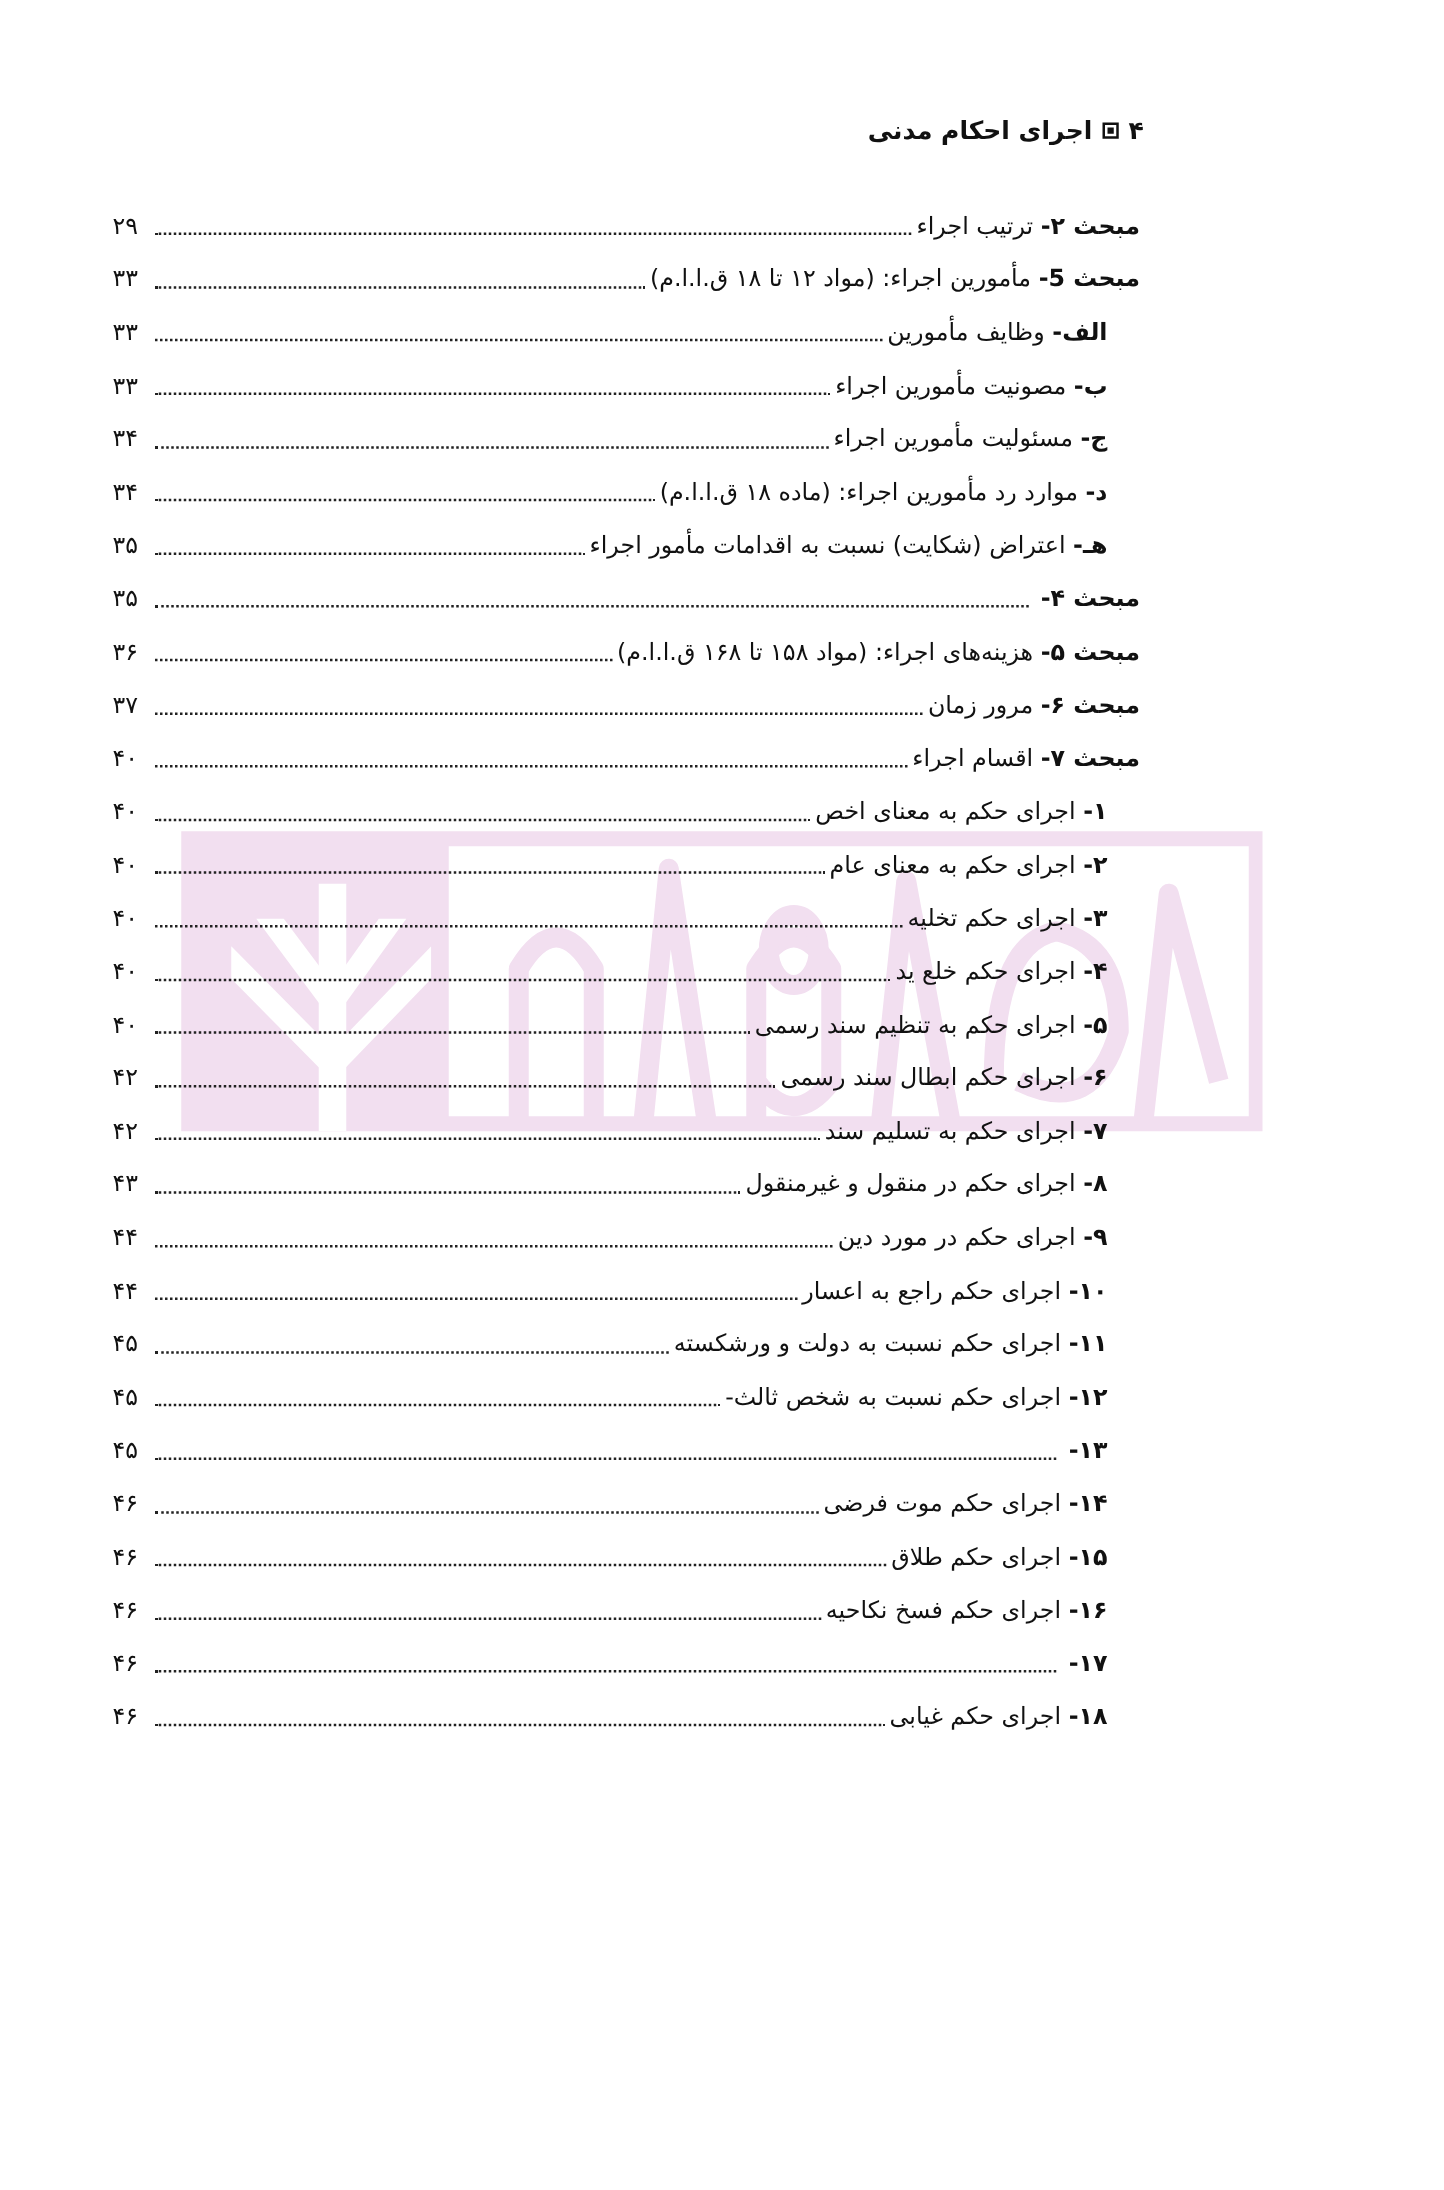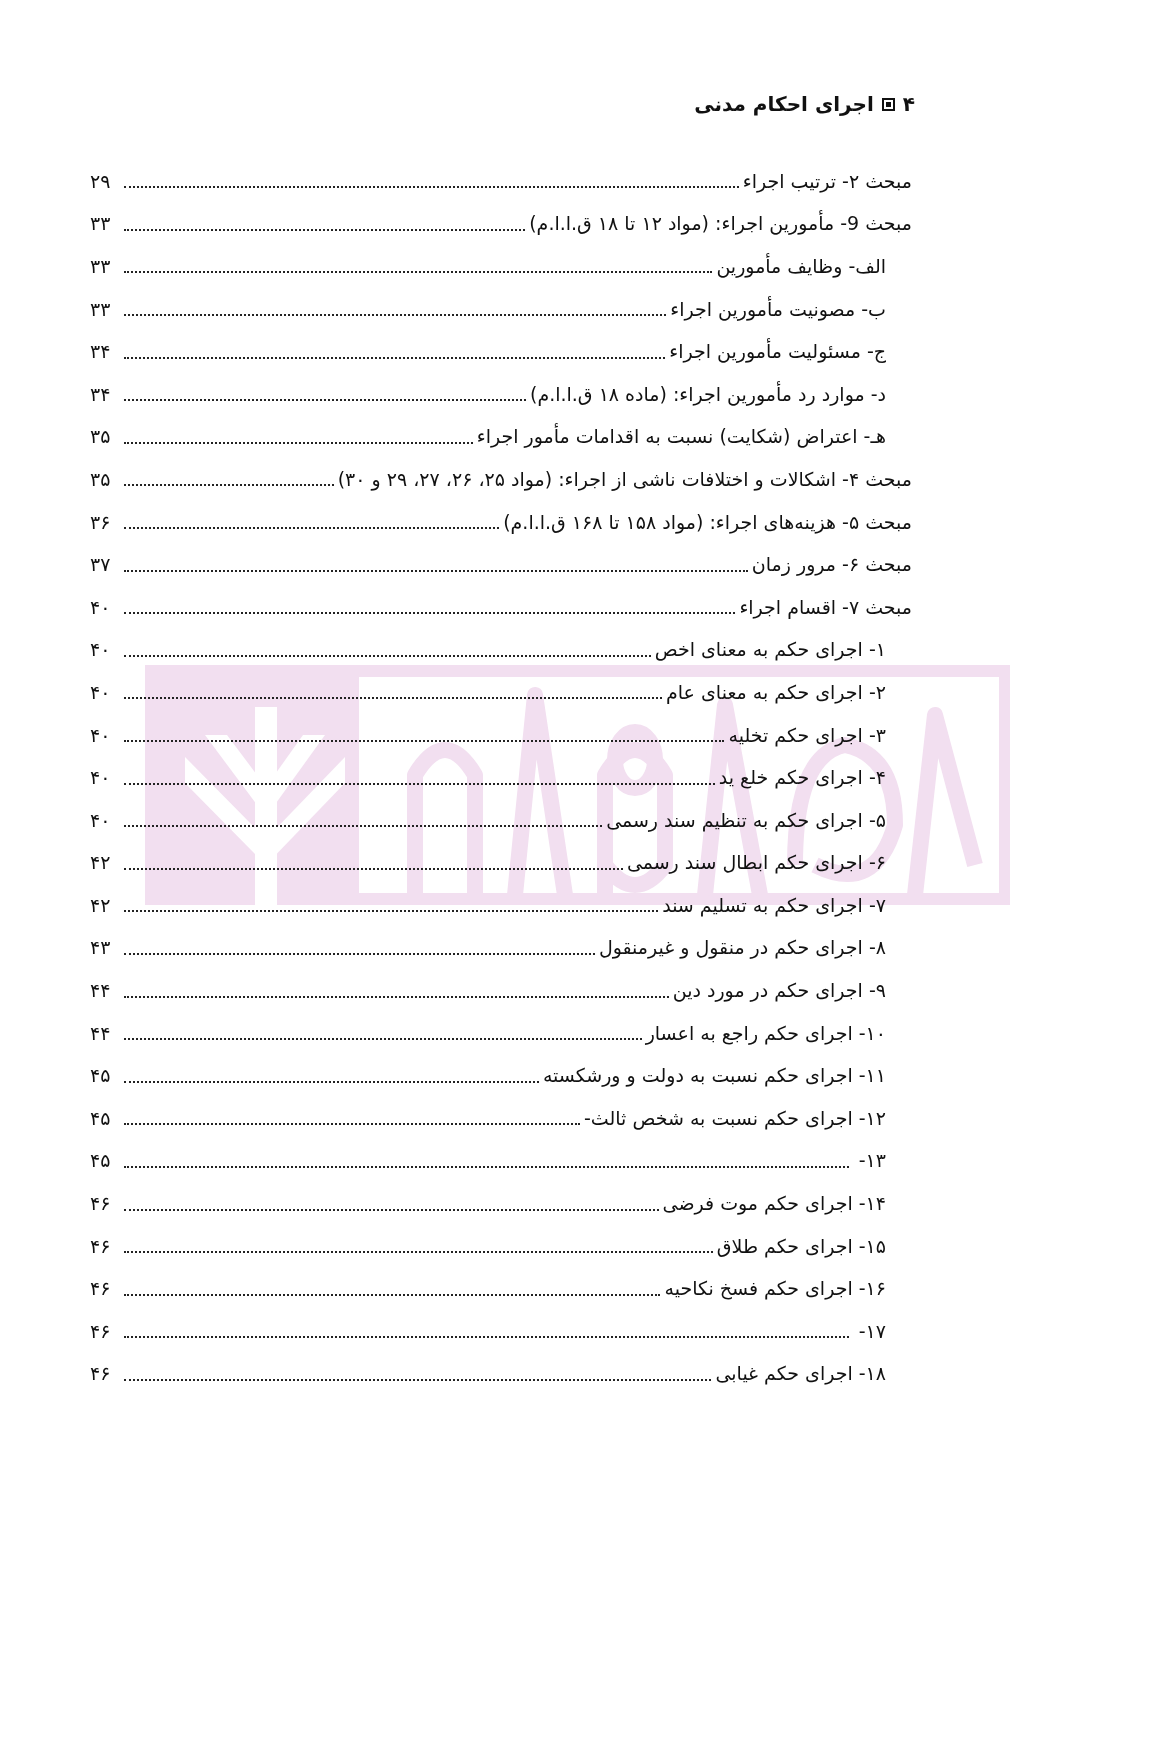--- a/index.html
+++ b/index.html
@@ -104,21 +104,21 @@
       height: 42.6px;
       display: flex;
       align-items: center;
       direction: rtl;
       font-size: 19px;
       line-height: 1;
     }
     .toc-row.lvl1 { padding-right: 0; }
     .toc-row.lvl2 { padding-right: 26px; }
     .toc-row .num {
-      font-weight: normal;
+      font-weight: bold;
       white-space: nowrap;
       text-align: right;
     }
     .toc-row .title {
       white-space: nowrap;
       text-align: right;
     }
     .toc-row .leader {
       flex: 1;
       margin: 0 4px;
@@ -172,21 +172,21 @@
     </svg>
   </div>
 
   <div class="toc">
     <div class="toc-row lvl1">
       <span class="num">مبحث ۲-</span>&nbsp;<span class="title">ترتیب اجراء</span>
       <span class="leader"></span>
       <span class="page">۲۹</span>
     </div>
     <div class="toc-row lvl1">
-      <span class="num">مبحث 9-</span>&nbsp;<span class="title">مأمورین اجراء: (مواد ۱۲ تا ۱۸ ق.ا.ا.م)</span>
+      <span class="num">مبحث 5-</span>&nbsp;<span class="title">مأمورین اجراء: (مواد ۱۲ تا ۱۸ ق.ا.ا.م)</span>
       <span class="leader"></span>
       <span class="page">۳۳</span>
     </div>
     <div class="toc-row lvl2">
       <span class="num">الف-</span>&nbsp;<span class="title">وظایف مأمورین</span>
       <span class="leader"></span>
       <span class="page">۳۳</span>
     </div>
     <div class="toc-row lvl2">
       <span class="num">ب-</span>&nbsp;<span class="title">مصونیت مأمورین اجراء</span>
@@ -202,21 +202,21 @@
       <span class="num">د-</span>&nbsp;<span class="title">موارد رد مأمورین اجراء: (ماده ۱۸ ق.ا.ا.م)</span>
       <span class="leader"></span>
       <span class="page">۳۴</span>
     </div>
     <div class="toc-row lvl2">
       <span class="num">هـ-</span>&nbsp;<span class="title">اعتراض (شکایت) نسبت به اقدامات مأمور اجراء</span>
       <span class="leader"></span>
       <span class="page">۳۵</span>
     </div>
     <div class="toc-row lvl1">
-      <span class="num">مبحث ۴-</span>&nbsp;<span class="title">اشکالات و اختلافات ناشی از اجراء: (مواد ۲۵، ۲۶، ۲۷، ۲۹ و ۳۰)</span>
+      <span class="num">مبحث ۴-</span>&nbsp;
       <span class="leader"></span>
       <span class="page">۳۵</span>
     </div>
     <div class="toc-row lvl1">
       <span class="num">مبحث ۵-</span>&nbsp;<span class="title">هزینه‌های اجراء: (مواد ۱۵۸ تا ۱۶۸ ق.ا.ا.م)</span>
       <span class="leader"></span>
       <span class="page">۳۶</span>
     </div>
     <div class="toc-row lvl1">
       <span class="num">مبحث ۶-</span>&nbsp;<span class="title">مرور زمان</span>

